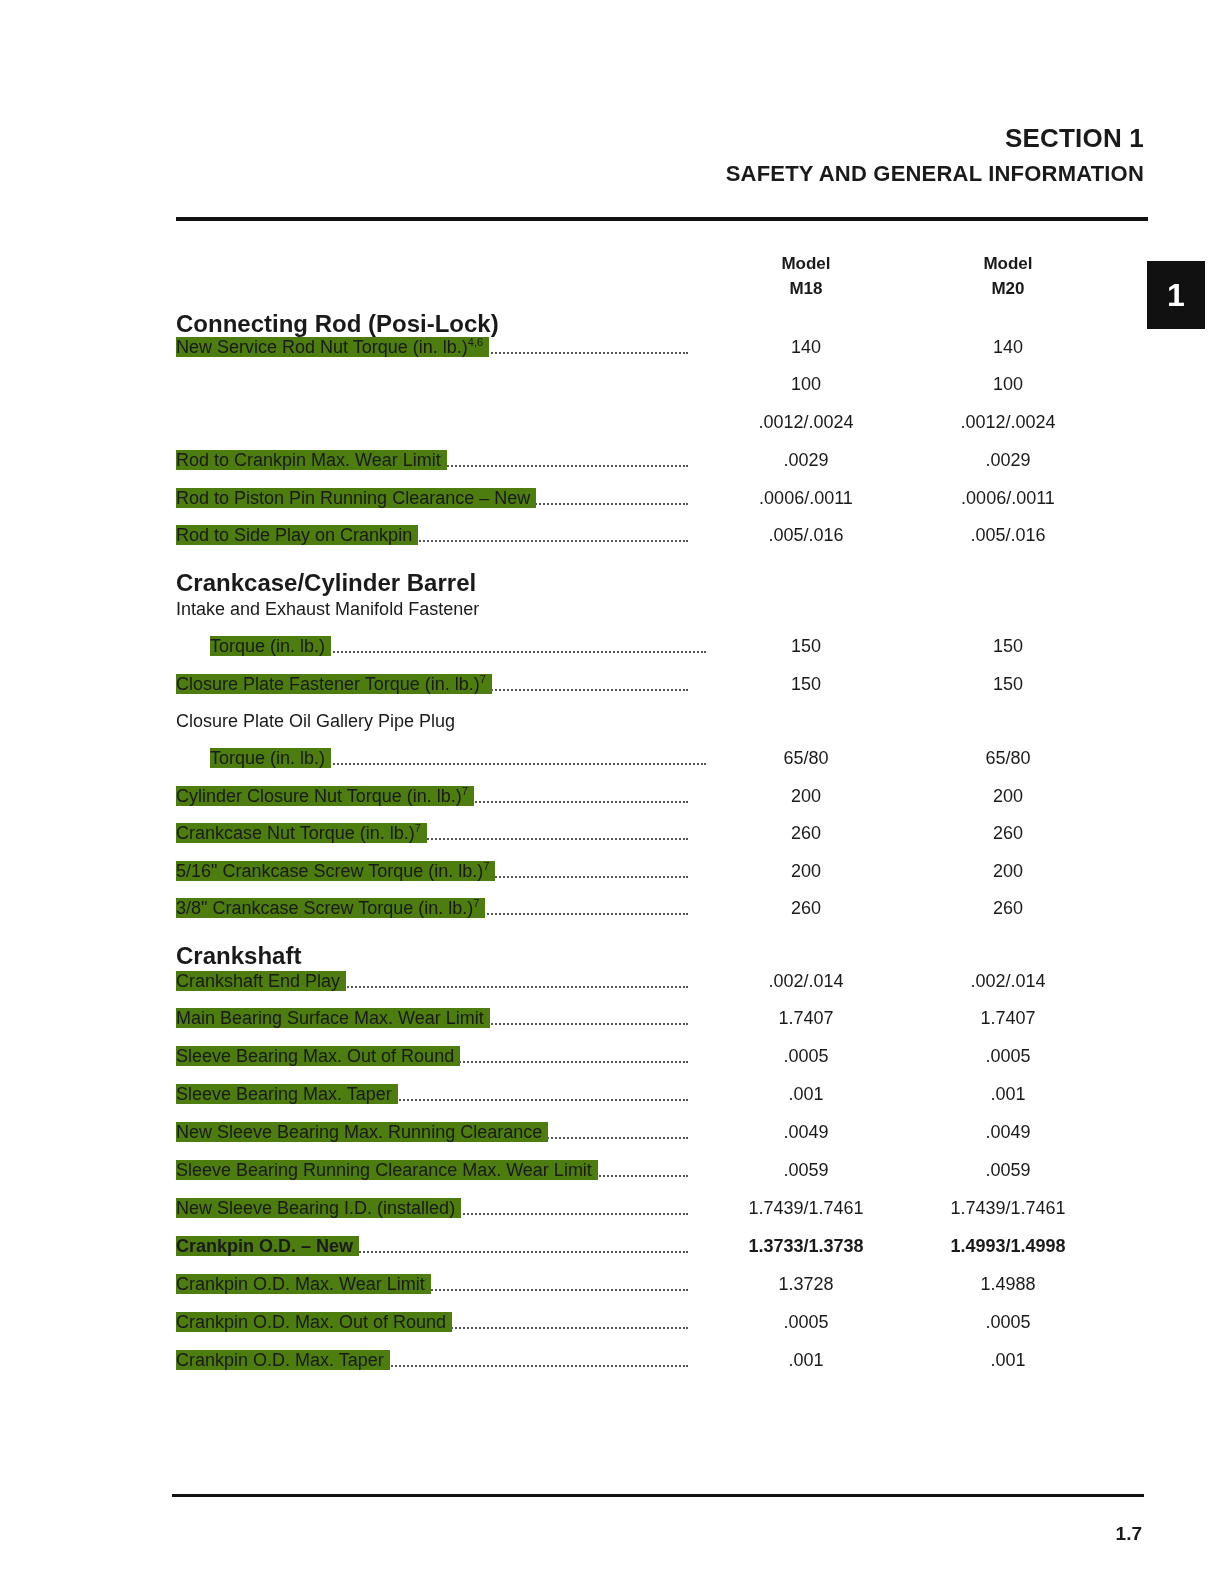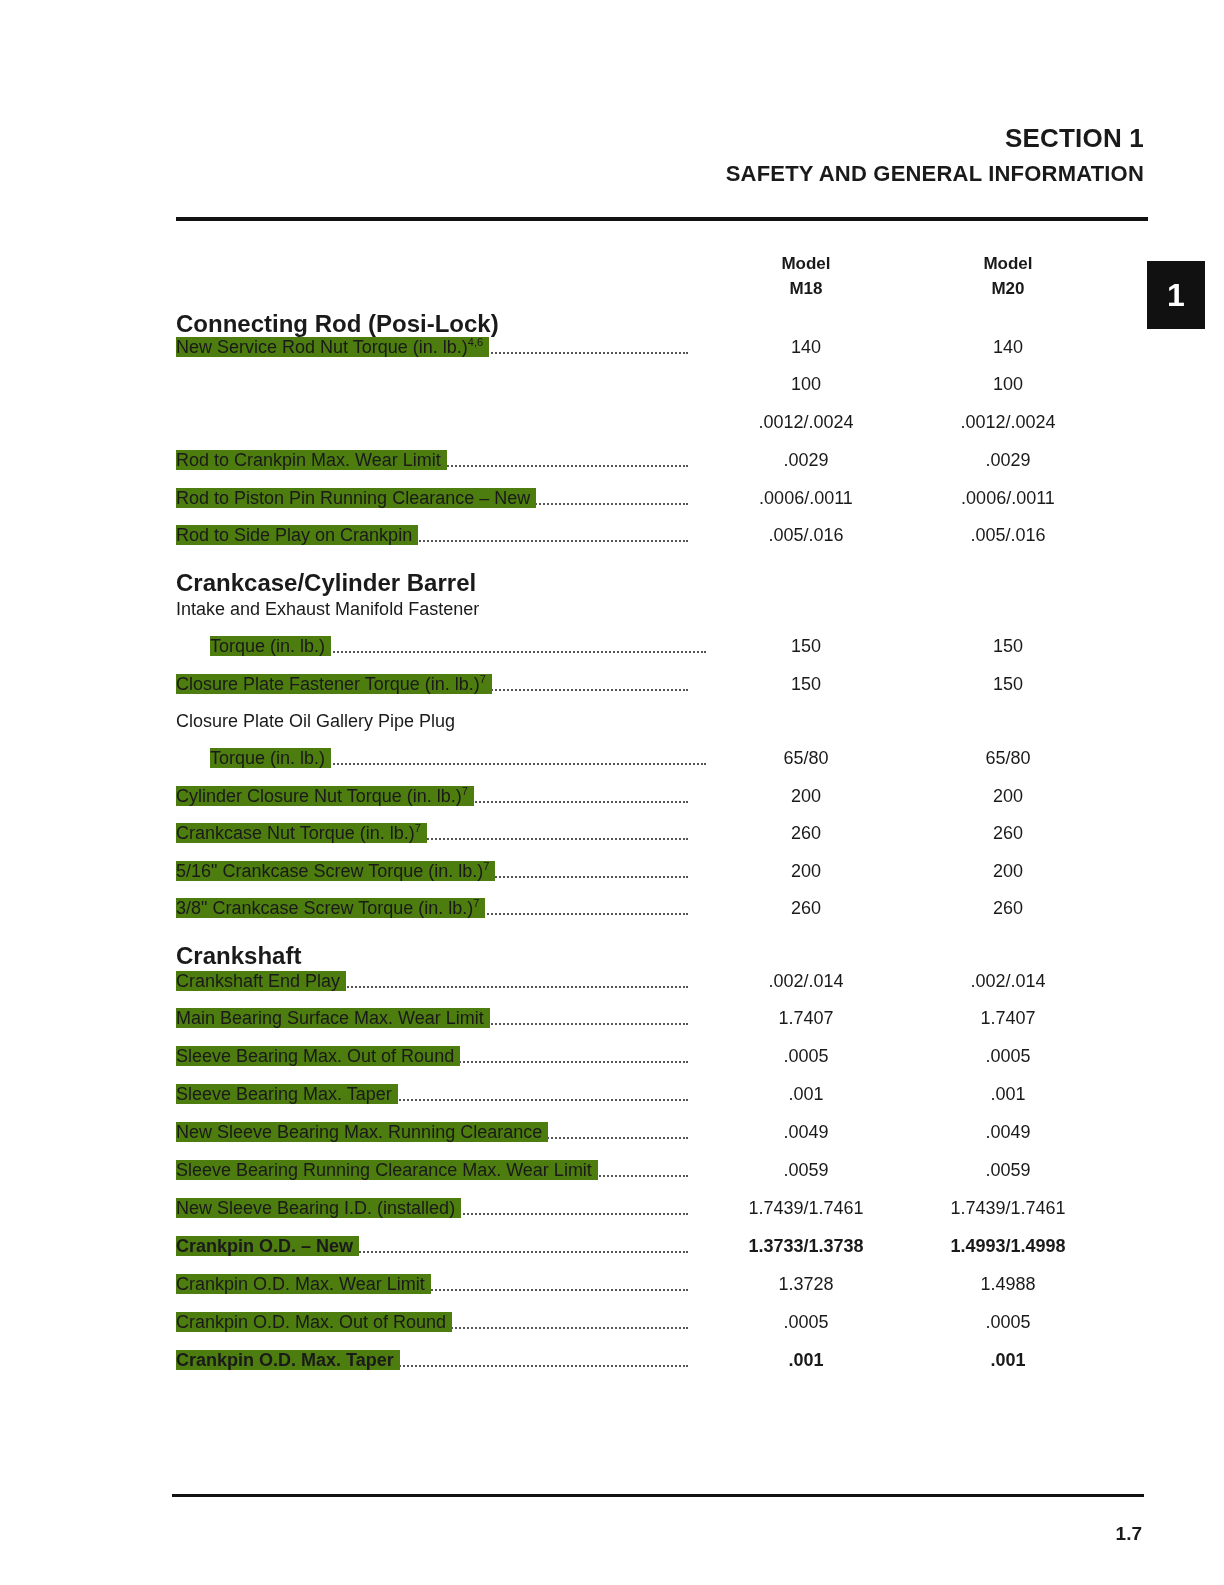--- a/index.html
+++ b/index.html
@@ -162,21 +162,21 @@
     <div class="row" style="top: 1272px;">
       <div class="label"><span class="dots"></span><span class="txt"><span>Crankpin O.D. Max. Wear Limit</span></span></div>
       <div class="v1">1.3728</div>
       <div class="v2">1.4988</div>
     </div>
     <div class="row" style="top: 1310px;">
       <div class="label"><span class="dots"></span><span class="txt"><span>Crankpin O.D. Max. Out of Round</span></span></div>
       <div class="v1">.0005</div>
       <div class="v2">.0005</div>
     </div>
-    <div class="row" style="top: 1348px; font-weight: bold;">
+    <div class="row" style="top: 1348px;">
       <div class="label"><span class="dots"></span><span class="txt"><span>Crankpin O.D. Max. Taper</span></span></div>
       <div class="v1">.001</div>
       <div class="v2">.001</div>
     </div>
   </div>
 
 <div class="rule-bottom"></div>
 <div class="pageno">1.7</div>
 
 </body></html>

